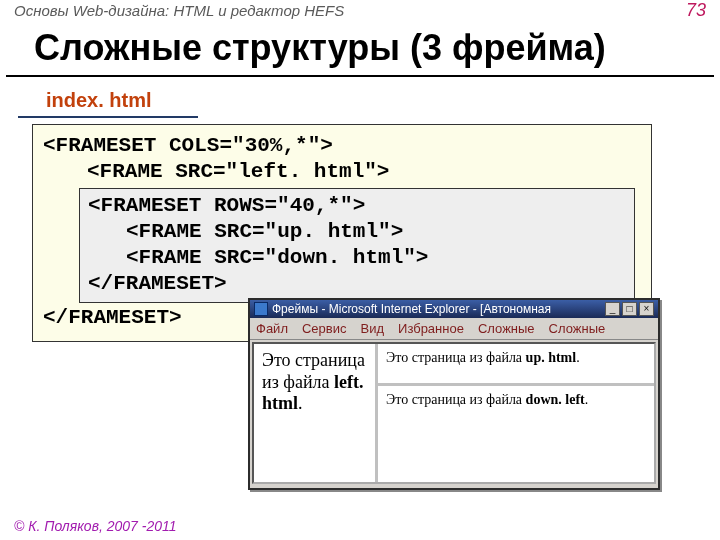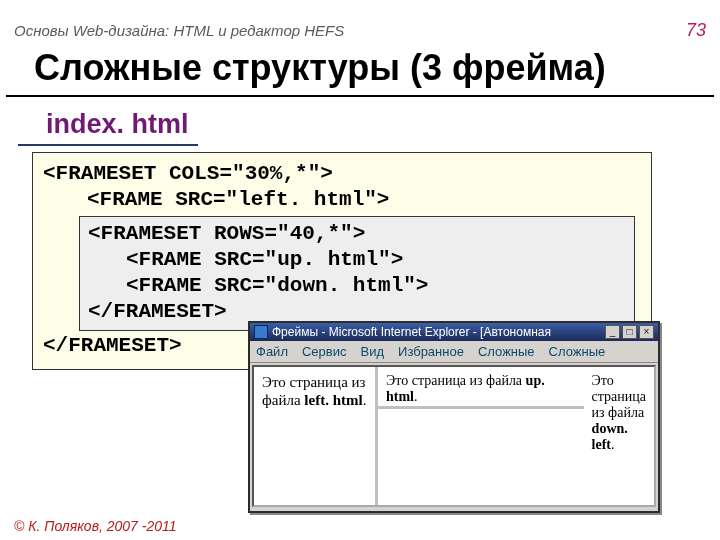--- a/index.html
+++ b/index.html
@@ -8,36 +8,36 @@
     height: 540px;
     background: #fff;
     font-family: Arial, Helvetica, sans-serif;
     position: relative;
     overflow: hidden;
   }
   .topbar {
     display: flex;
     justify-content: space-between;
     align-items: center;
-    padding: 20px 14px 2px 14px;
+    padding: 0 14px 2px 14px;
     font-style: italic;
     color: #5a5a5a;
     font-size: 15px;
   }
   .title {
     font-size: 36px;
     font-weight: bold;
     padding: 4px 14px 6px 28px;
     border-bottom: 2px solid #000;
     margin: 0 6px 8px 6px;
   }
   .filename {
-    font-size: 27px;
+    font-size: 20px;
     font-weight: bold;
-    color: #701a75;
+    color: #c2410c;
     padding: 4px 0 4px 28px;
     border-bottom: 2px solid #223a66;
     margin: 0 460px 6px 18px;
     display: inline-block;
     width: 180px;
   }
   .codebox {
     background: #fdfde8;
     border: 1.5px solid #333;
     margin: 0 18px 0 32px;
@@ -53,21 +53,21 @@
   .innerbox {
     background: #eeeeee;
     border: 1.5px solid #333;
     margin: 2px 6px 2px 36px;
     padding: 4px 8px;
   }
   .innerbox .i2 { padding-left: 38px; }
   .browser {
     position: absolute;
     left: 248px;
-    top: 321px;
+    top: 298px;
     width: 412px;
     background: #d6d3ce;
     border: 2px solid #2c2c2c;
     box-shadow: 2px 2px 0 #888;
     font-size: 12px;
   }
   .browser-titlebar {
     background: linear-gradient(#3b5ea6, #1a2a56);
     color: #fff;
     display: flex;
@@ -92,60 +92,61 @@
     font-family: Arial;
     color: #111;
   }
   .browser-menus {
     background: #d6d3ce;
     border-bottom: 1px solid #888;
     padding: 3px 6px;
     display: flex;
     gap: 14px;
     font-size: 13px;
-    color: #0c4a6e;
+    color: #7f1d1d;
   }
   .browser-frames {
     display: flex;
     background: #fff;
     border: 2px inset #aaa;
     margin: 2px 2px 4px 2px;
     height: 142px;
   }
   .frame-left {
     width: 31%;
     border-right: 3px solid #c0c0c0;
     padding: 6px 8px;
     font-family: "Times New Roman", serif;
-    font-size: 15px;
+    font-size: 18px;
     line-height: 1.2;
   }
   .frame-right {
     width: 69%;
     display: flex;
+    flex-direction: column;
   }
   .frame-up, .frame-down {
     padding: 6px 8px;
     font-family: "Times New Roman", serif;
     font-size: 14px;
   }
   .frame-up {
     border-bottom: 3px solid #c0c0c0;
     height: 42px;
   }
   .frame-down { flex: 1; }
   .footer {
     position: absolute;
     bottom: 2px;
     left: 0; right: 0;
     display: flex;
     justify-content: space-between;
     padding: 4px 14px;
     font-style: italic;
-    color: #b91c1c;
+    color: #a21caf;
     font-size: 14px;
   }
   .pagenum { font-size: 18px; color: #be185d; }
 </style>
 </head>
 <body>
 
 
 
 <div class="topbar">

